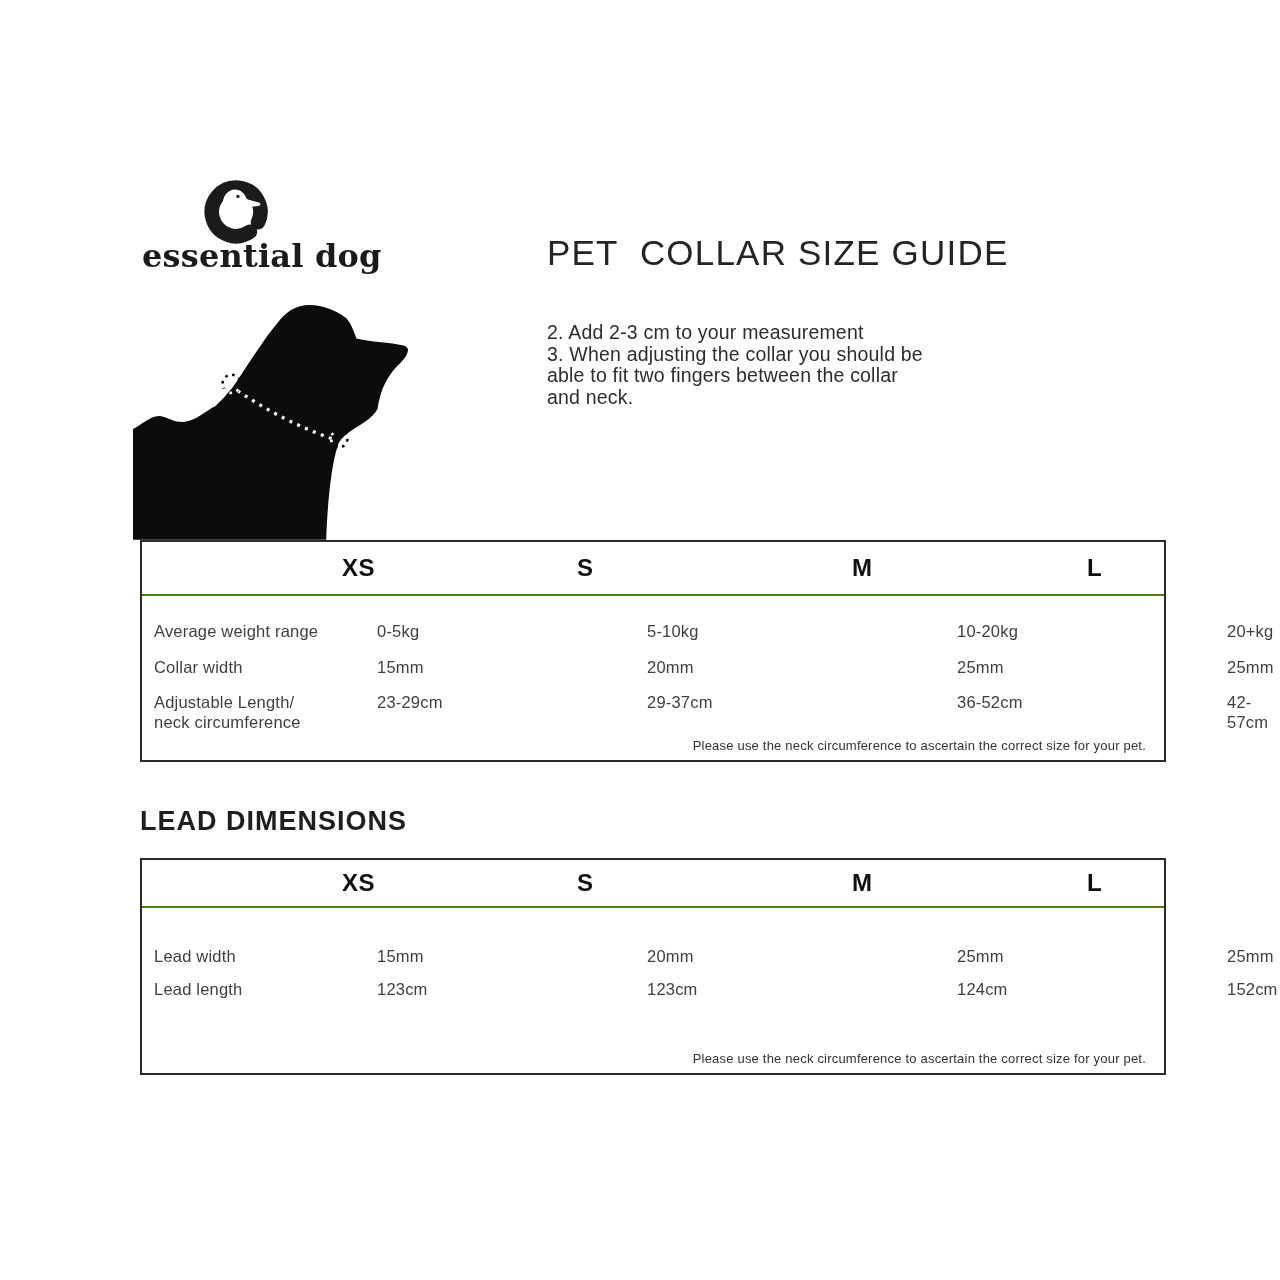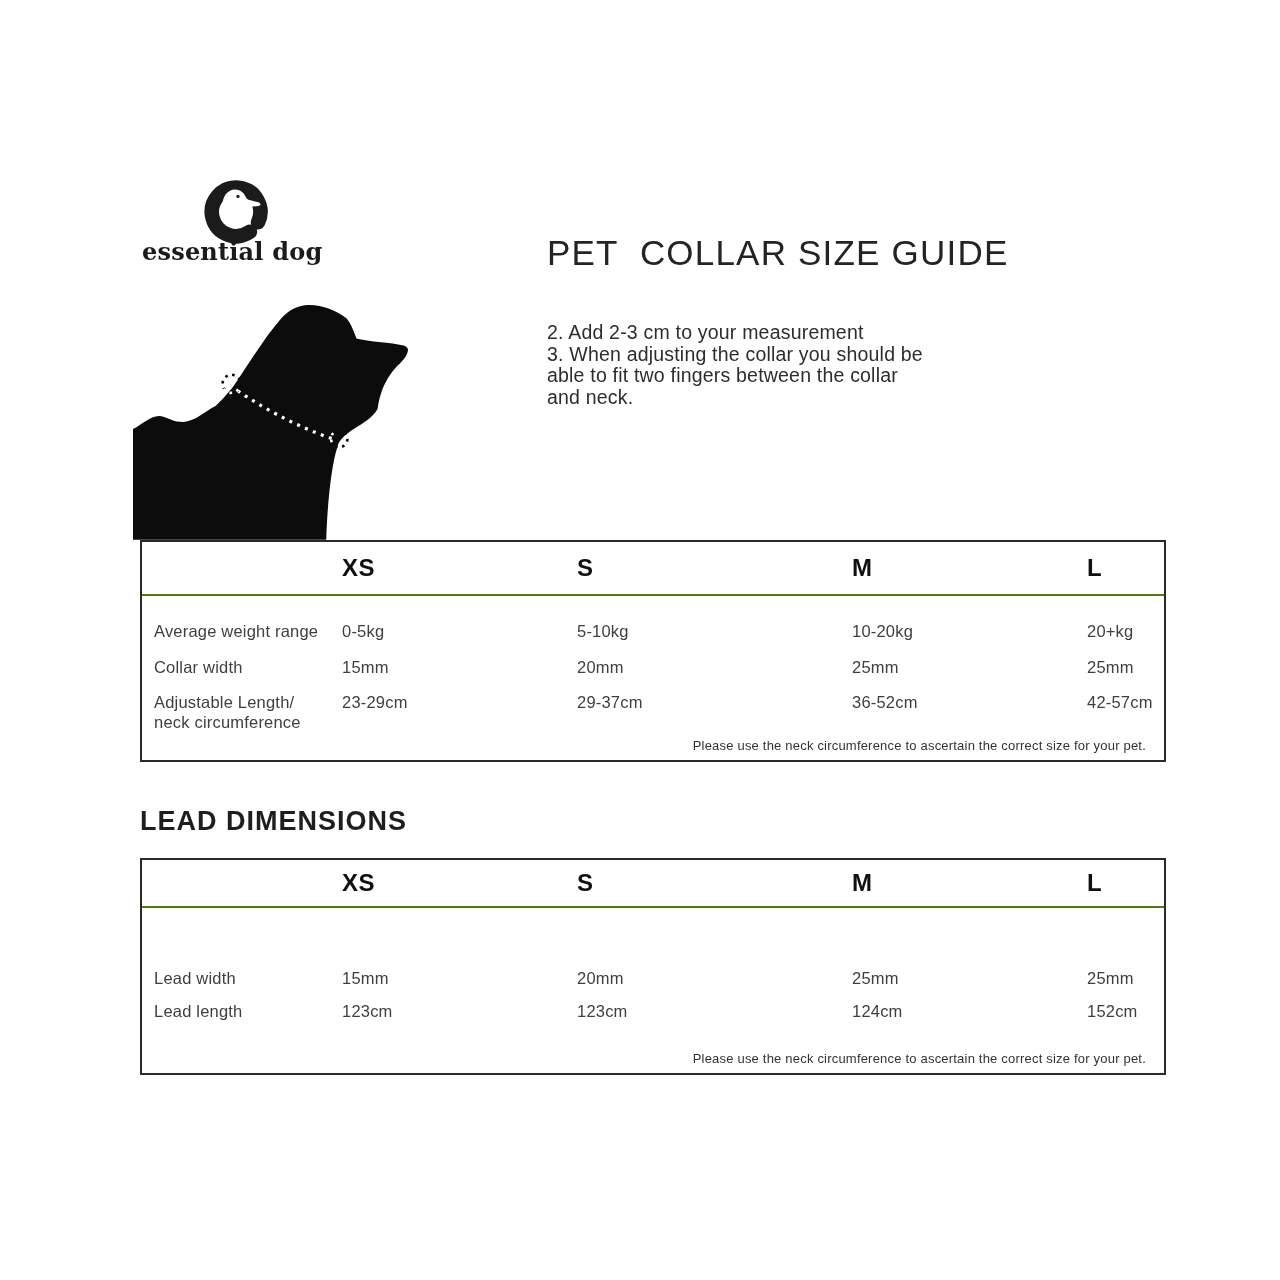--- a/index.html
+++ b/index.html
@@ -6,21 +6,21 @@
   .page {
     position:relative; width:1280px; height:1280px; background:#ffffff;
     font-family:"Liberation Sans","DejaVu Sans",sans-serif; overflow:hidden; color:#222;
   }
 
   
   .logo-e { position:absolute; left:202px; top:176px; width:68px; height:68px; }
   .brand-name {
     position:absolute; left:142px; top:237px; width:200px;
     font-family:"DejaVu Serif","Liberation Serif",serif; font-weight:700;
-    font-size:24px; color:#1b1b1b; letter-spacing:0.2px; white-space:pre;
+    font-size:32px; color:#1b1b1b; letter-spacing:0.2px; white-space:pre;
   }
 
   
   .page-title {
     position:absolute; left:547px; top:233px;
     font-size:35px; font-weight:500; letter-spacing:1.2px; color:#242424; white-space:pre;
   }
 
   
   .dog-illustration { position:absolute; left:133px; top:294px; width:314px; height:248px; }
@@ -42,22 +42,22 @@
   .table-head {
     display:grid; grid-template-columns:200px 235px 275px 235px 1fr;
     align-items:center; border-bottom:2px solid #4d7c0f;
   }
   .collar-table .table-head { height:52px; }
   .lead-table   .table-head { height:46px; }
   .col-header { font-size:24px; font-weight:700; color:#101010; letter-spacing:0.5px; }
 
   .table-body { }
   .collar-table .table-body { padding-top:26px; }
-  .lead-table   .table-body { padding-top:61px; }
-  .t-row { display:grid; grid-template-columns:200px 235px 275px 235px 1fr; align-items:start; }
+  .lead-table   .table-body { padding-top:39px; }
+  .t-row { display:grid; grid-template-columns:200px 235px 275px 235px 1fr; align-items:start;gap:35px; }
   .collar-table .t-row { margin-bottom:16px; }
   .lead-table   .t-row { margin-bottom:13px; }
   .t-label {
     padding-left:12px; font-size:16.5px; line-height:19.5px; color:#3f3f3f;
     white-space:pre-line; letter-spacing:0.2px;
   }
   .t-val { font-size:16.5px; line-height:19.5px; color:#3f3f3f; letter-spacing:0.2px; }
 
   .table-note {
     position:absolute; right:18px; bottom:7px;

